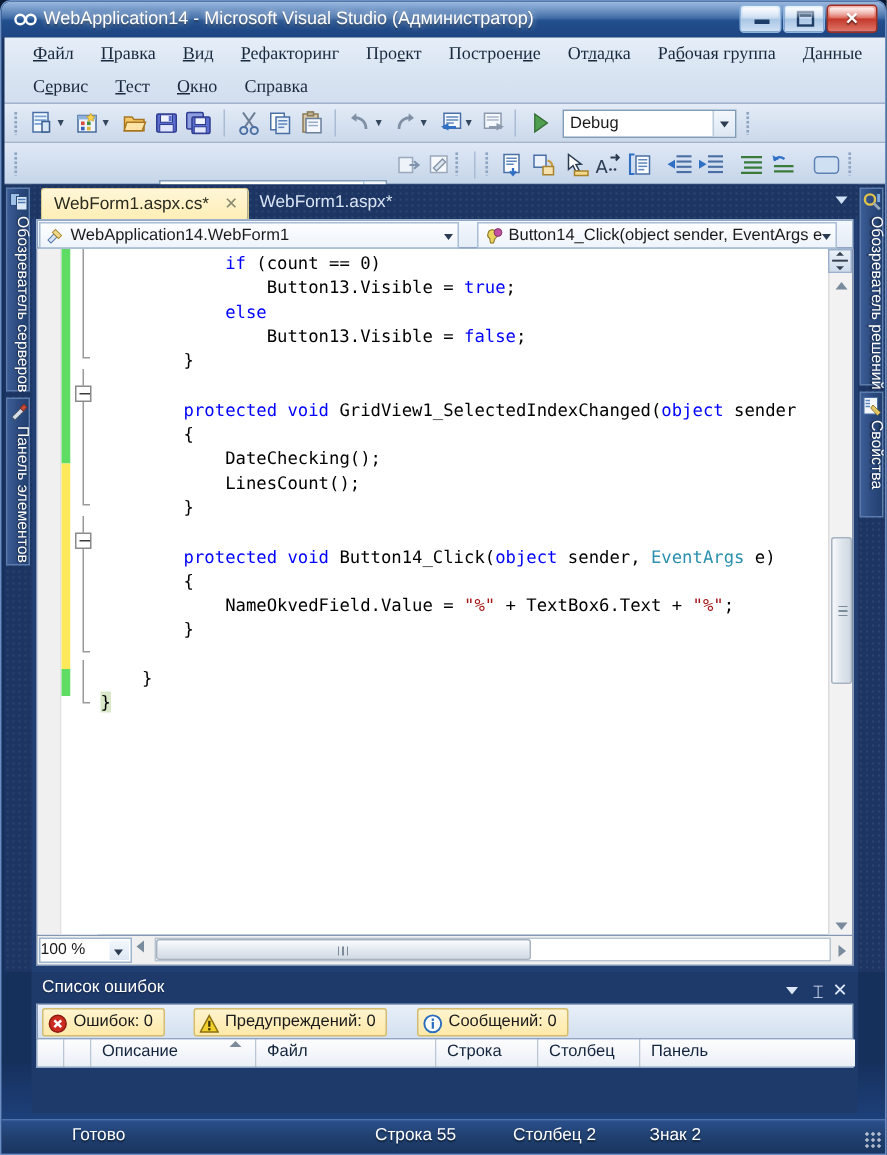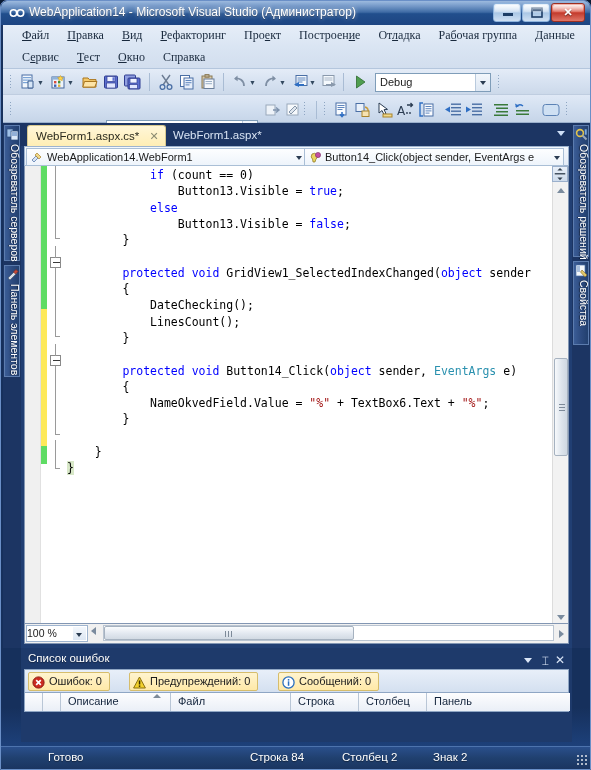--- a/index.html
+++ b/index.html
@@ -165,21 +165,21 @@
   }
   .navcombo {
     position:absolute; top:1px; height:18px;
     background:linear-gradient(180deg,#fdfeff,#eef4fb);
     border:1px solid #aabfd6;
     font-size:11px; color:#1a1a1a; line-height:16px;
     padding-left:20px; padding-right:14px;
     white-space:nowrap; overflow:hidden;
   }
   #navcombo-left { left:1px; width:280px; }
-  #navcombo-right { left:279px; width:260px; }
+  #navcombo-right { left:293px; width:240px; }
   .navcombo .ncarrow { position:absolute; right:3px; top:7px;
     border-left:3px solid transparent;border-right:3px solid transparent;
     border-top:4px solid #2b3c52;}
   .navcombo .ncicon { position:absolute; left:3px; top:2px; width:14px; height:14px; }
 
   #codeframe {
     position:absolute; left:3px; top:43px; width:545px; height:458px;
     background:#ffffff; border:1px solid #8296b3; border-top:none;
     overflow:hidden;
   }
@@ -732,20 +732,20 @@
       </div>
       <div class="el-col" id="col-file">Файл</div>
       <div class="el-col" id="col-line">Строка</div>
       <div class="el-col" id="col-col">Столбец</div>
       <div class="el-col" id="col-proj">Панель</div>
     </div>
   </div>
 
   <div id="statusbar">
     <div class="stat" id="st-ready">Готово</div>
-    <div class="stat" id="st-line">Строка 84</div>
+    <div class="stat" id="st-line">Строка 55</div>
     <div class="stat" id="st-col">Столбец 2</div>
     <div class="stat" id="st-char">Знак 2</div>
     <div class="stat" id="st-ins">ВСТ</div>
     <div id="st-grip"></div>
   </div>
 
 </div>
 
 </body></html>

